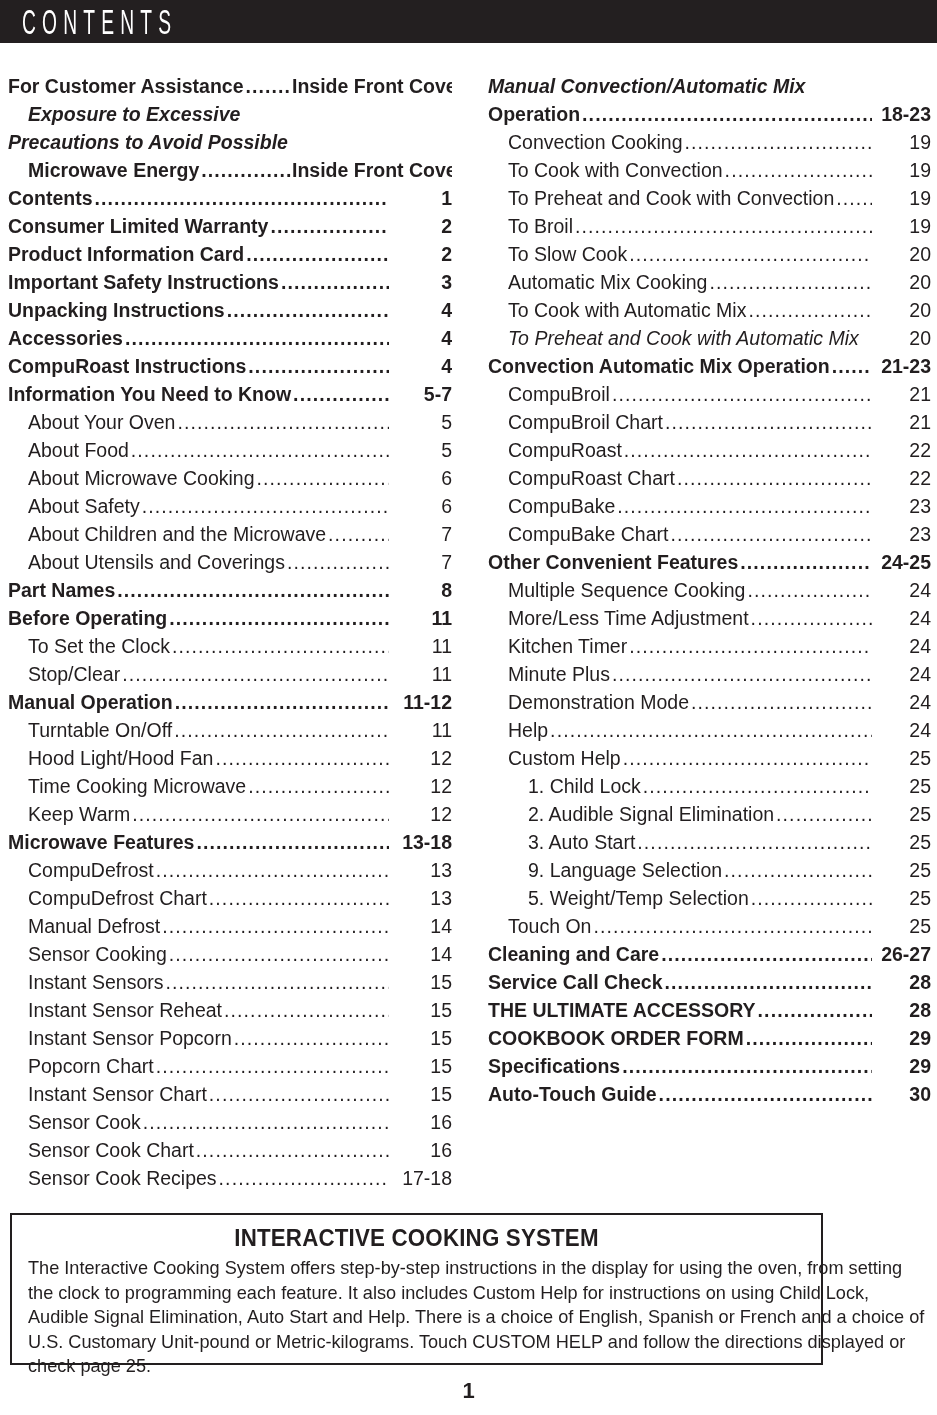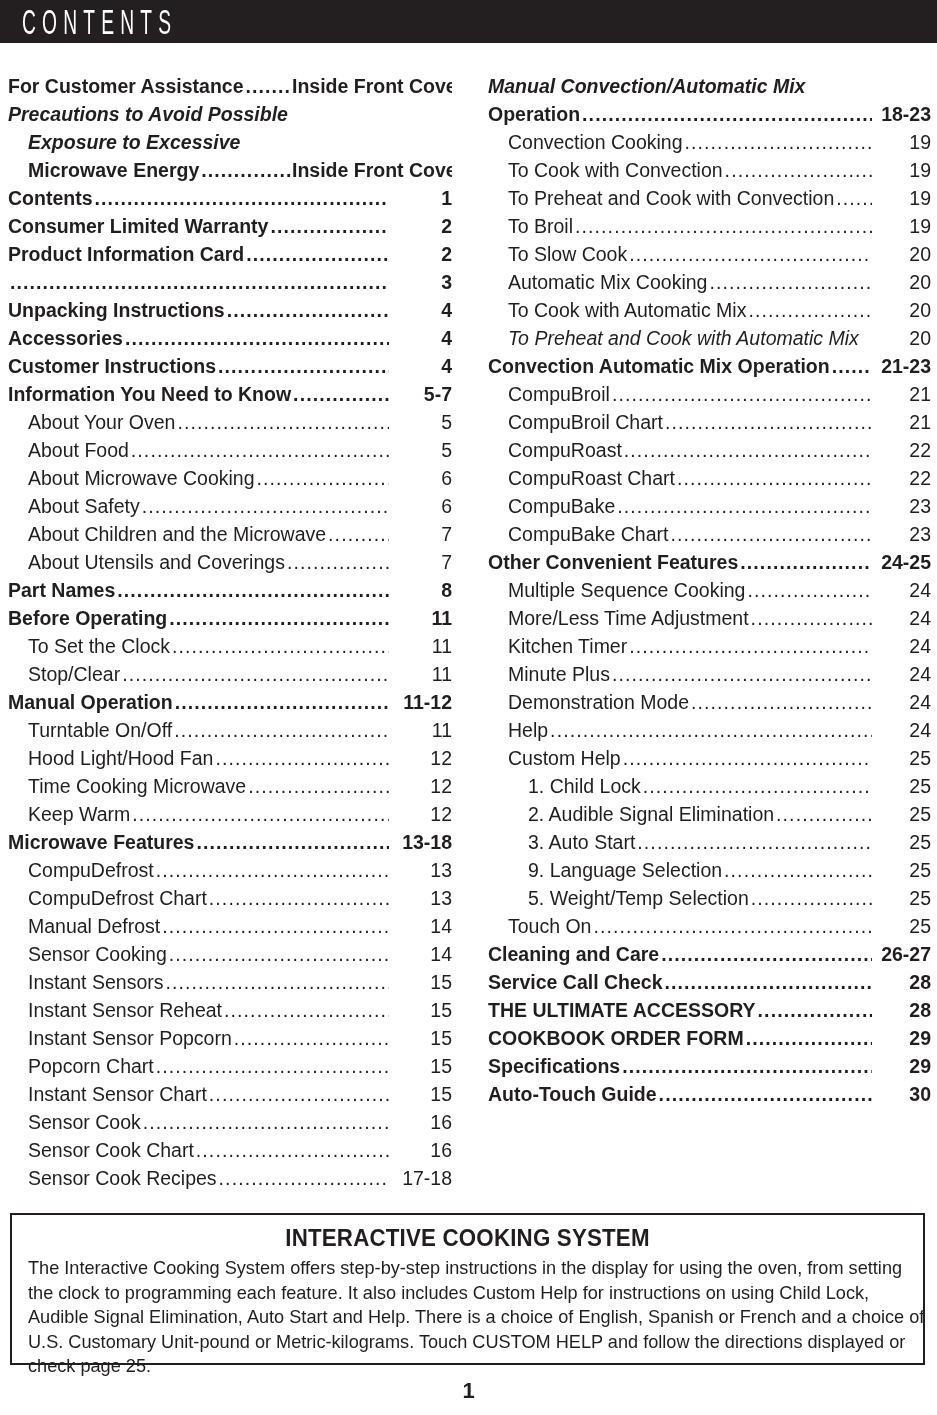--- a/index.html
+++ b/index.html
@@ -96,21 +96,21 @@
   
   .col-left  .pageno { width: 62px; }
   .col-right .pageno { width: 58px; }
   .row.noleader .label { flex: 1 1 auto; font-style: italic; }
 
   
   .ics-box {
     position: absolute;
     left: 10px;
     top: 1213px;
-    width: 915px;
+    width: 813px;
     height: 152px;
     border: 2px solid #221e1f;
     box-sizing: border-box;
     background: #ffffff;
   }
   .ics-title {
     text-align: center;
     font-size: 24px;
     font-weight: bold;
     margin-top: 9px;
@@ -145,28 +145,28 @@
   <div class="header-title">CONTENTS</div>
 </div>
 
 <div class="toc">
   <div class="col col-left" id="col-left">
       <div class="row lvl0 indent0">
         <span class="label">For Customer Assistance</span>
         <span class="leader"></span>
         <span class="pageno" style="width: 160px;">Inside Front Cover</span>
       </div>
+      <div class="row lvl0 indent1 noleader">
+        <span class="label">Exposure to Excessive</span>
+        <span class="pageno"></span>
+      </div>
       <div class="row lvl0 indent0 noleader">
         <span class="label">Precautions to Avoid Possible</span>
         <span class="pageno"></span>
       </div>
-      <div class="row lvl0 indent1 noleader">
-        <span class="label">Exposure to Excessive</span>
-        <span class="pageno"></span>
-      </div>
       <div class="row lvl0 indent1">
         <span class="label">Microwave Energy</span>
         <span class="leader"></span>
         <span class="pageno" style="width: 160px;">Inside Front Cover</span>
       </div>
       <div class="row lvl0 indent0">
         <span class="label">Contents</span>
         <span class="leader"></span>
         <span class="pageno">1</span>
       </div>
@@ -174,35 +174,36 @@
         <span class="label">Consumer Limited Warranty</span>
         <span class="leader"></span>
         <span class="pageno">2</span>
       </div>
       <div class="row lvl0 indent0">
         <span class="label">Product Information Card</span>
         <span class="leader"></span>
         <span class="pageno">2</span>
       </div>
       <div class="row lvl0 indent0">
+        <span class="label">Important Safety Instructions</span>
         <span class="leader"></span>
         <span class="pageno">3</span>
       </div>
       <div class="row lvl0 indent0">
         <span class="label">Unpacking Instructions</span>
         <span class="leader"></span>
         <span class="pageno">4</span>
       </div>
       <div class="row lvl0 indent0">
         <span class="label">Accessories</span>
         <span class="leader"></span>
         <span class="pageno">4</span>
       </div>
       <div class="row lvl0 indent0">
-        <span class="label">Customer Instructions</span>
+        <span class="label">CompuRoast Instructions</span>
         <span class="leader"></span>
         <span class="pageno">4</span>
       </div>
       <div class="row lvl0 indent0">
         <span class="label">Information You Need to Know</span>
         <span class="leader"></span>
         <span class="pageno">5-7</span>
       </div>
       <div class="row lvl1 indent1">
         <span class="label">About Your Oven</span>

